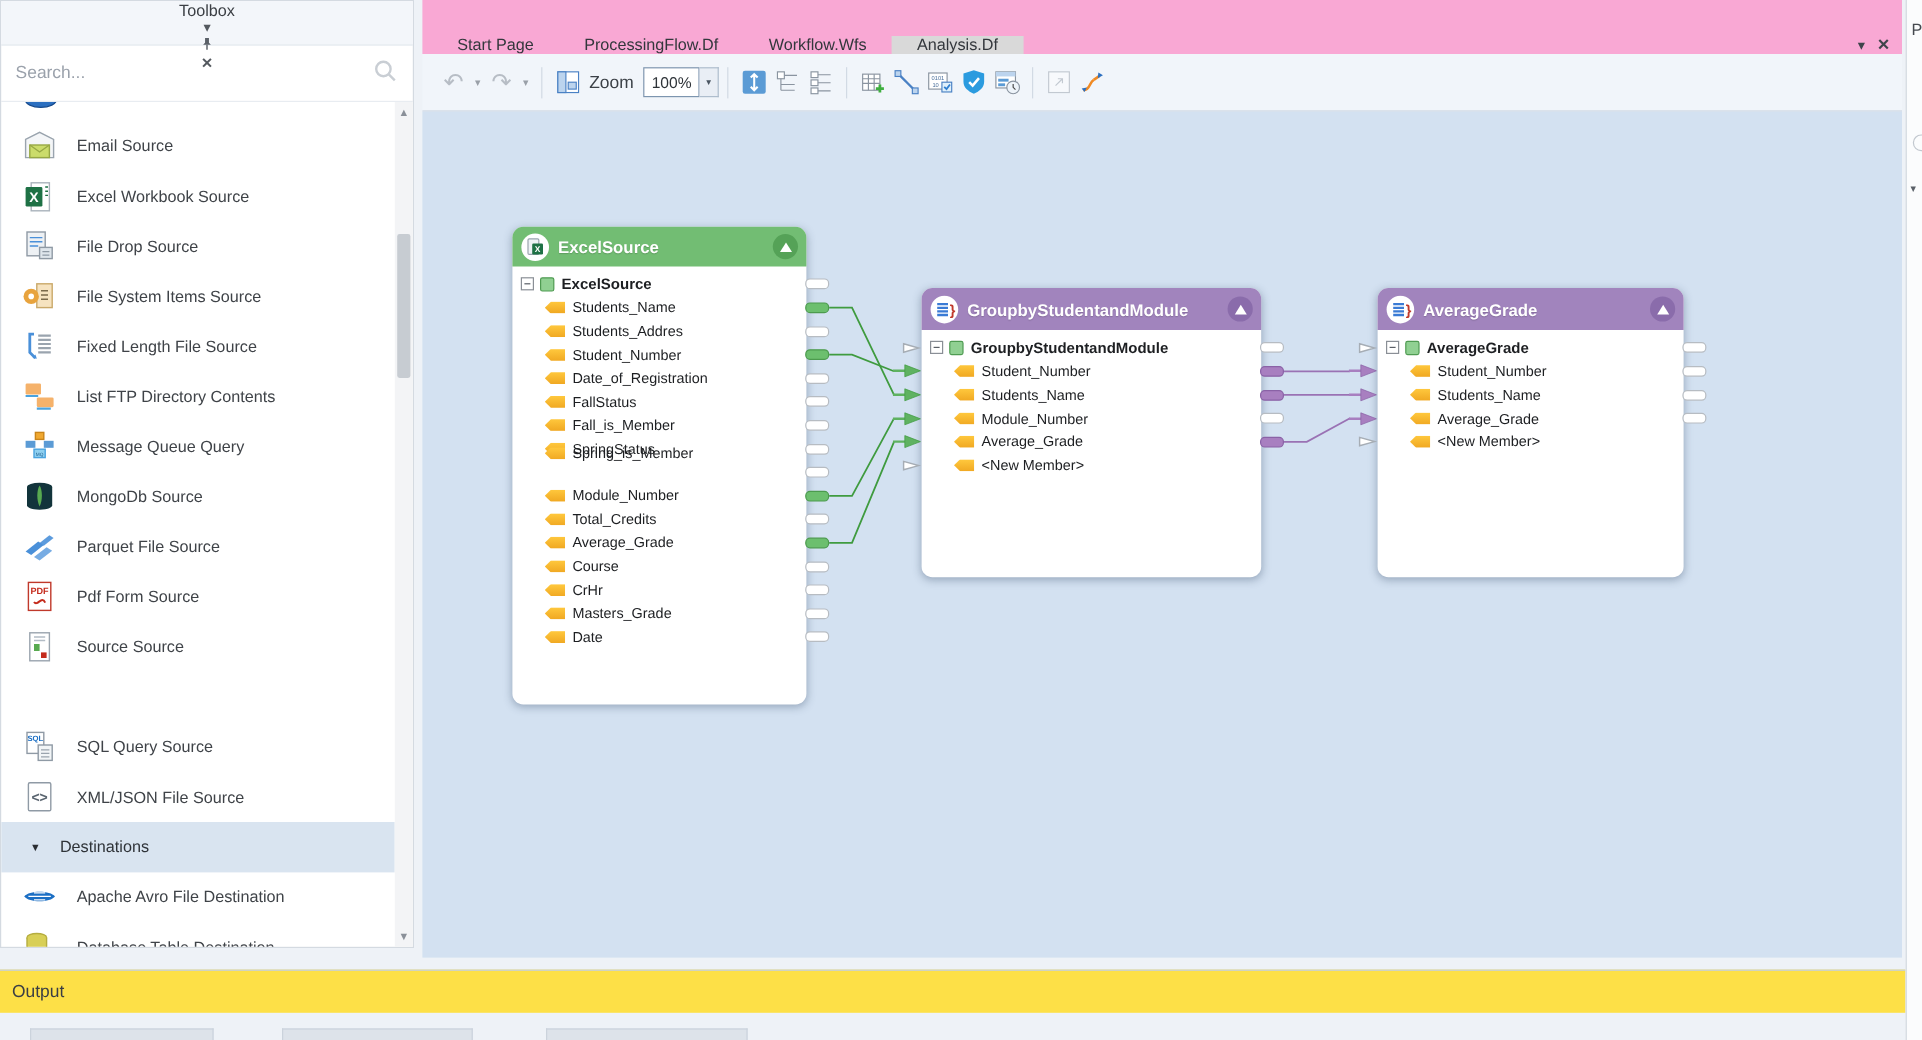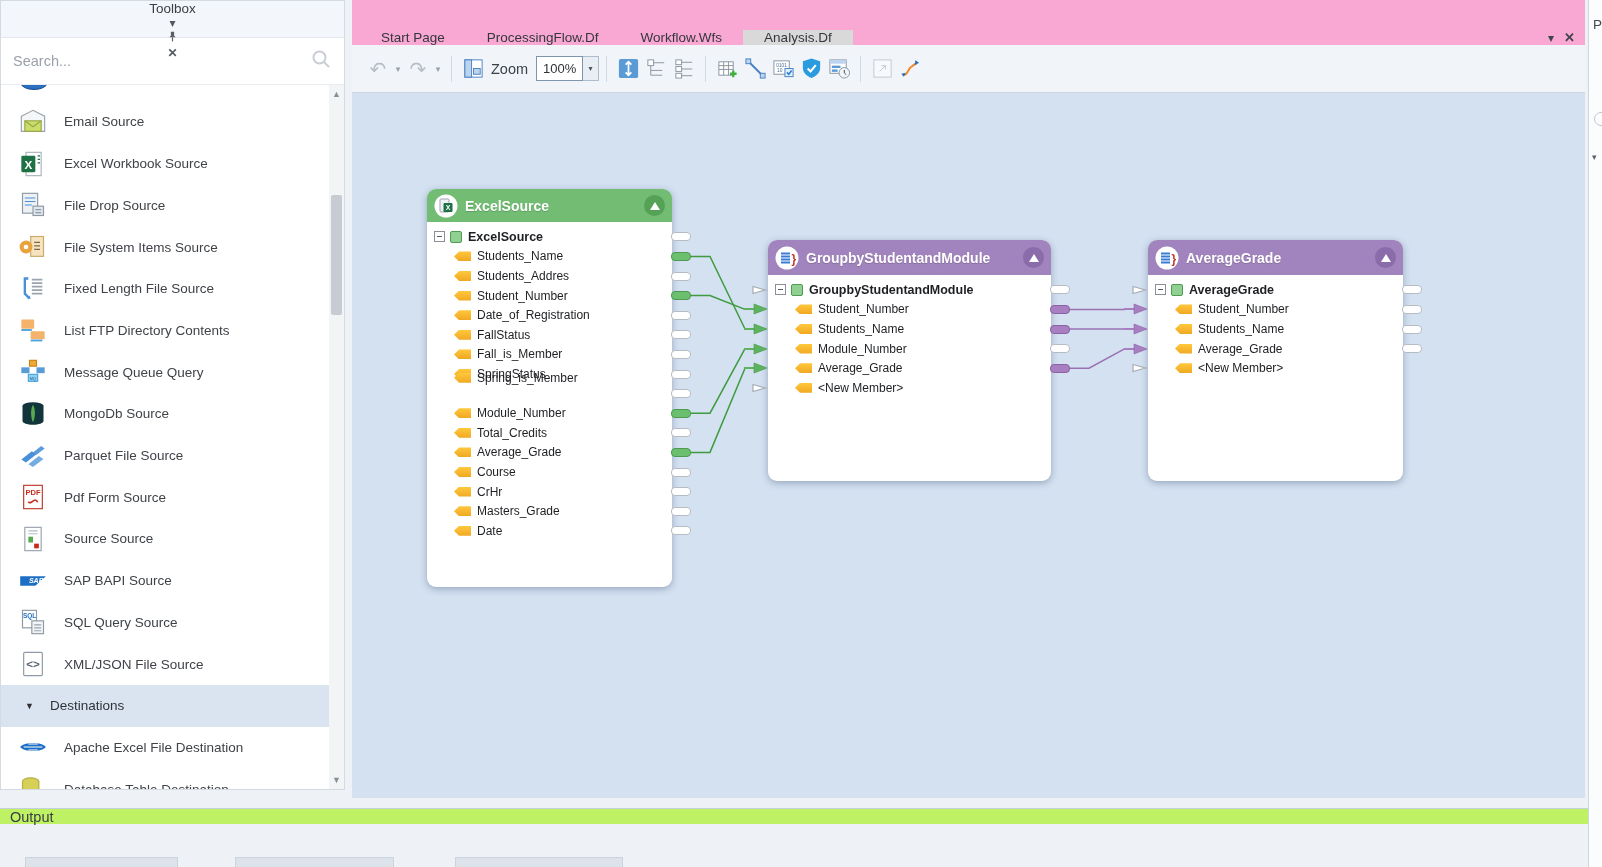--- a/index.html
+++ b/index.html
@@ -91,22 +91,22 @@
   .nrow .flabel { font-size:12px; color:#1d1f22; margin-left:6px; white-space:nowrap; }
   .nrow .flabel.root { font-weight:bold; font-size:12.5px; margin-left:6px; }
   .port-rect { position:absolute; width:20px; height:9px; border-radius:4px;
     border:1px solid #b7bcc2; background:#fff; z-index:3; cursor:crosshair; }
   .port-rect.green { background:#6cbf6e; border-color:#4c9b4e; }
   .port-rect.purple { background:#a87fc0; border-color:#8a62a6; }
   .port-arrow { position:absolute; width:24px; height:12px; z-index:3; }
   .port-arrow svg { display:block; }
 
   
-  .output-bar { position:absolute; left:0; top:808px; width:1588px; height:16px;
-    background:#bef264; border-top:1px solid #c5d0de; display:flex; align-items:center; }
+  .output-bar { position:absolute; left:0; top:808px; width:1588px; height:36px;
+    background:#fde047; border-top:1px solid #c5d0de; display:flex; align-items:center; }
   .output-label { margin-left:10px; font-size:14.5px; color:#3a3e44; }
   .bottom-box { position:absolute; top:857px; height:10px; background:#dde3ea;
     border:1px solid #cbd3dc; border-bottom:none; }
 
   
   .right-strip { position:absolute; right:0; top:0; width:14px; height:867px;
     background:#fbfcfd; border-left:1px solid #cfd6de; overflow:hidden; }
   .right-strip .rp-label { position:absolute; left:4px; top:17px; font-size:13.5px; color:#45494f; }
   .right-strip .rp-circ { position:absolute; left:5px; top:112px; width:14px; height:14px;
     border:1px solid #c2c8cf; border-radius:50%; }
@@ -253,29 +253,20 @@
         <span class="tico">
           <svg viewBox="0 0 24 24">
             <rect x="5" y="2" width="14" height="20" fill="#fff" stroke="#9aa4ae"></rect>
             <path d="M8 5h8M8 7.5h8" stroke="#b3bcc5"></path>
             <rect x="8" y="10" width="4" height="5" fill="#58aa50"></rect>
             <rect x="13" y="16" width="4" height="4" fill="#c42b1c"></rect>
           </svg>
         </span>
         <span class="tlabel">Source Source</span>
       </div>
-      <div class="tb-item" style="top: 474.85px;">
-        <span class="tico">
-          <svg viewBox="0 0 24 24">
-            <path d="M1 8h22l-9 8H1z" fill="#1c6fc4"></path>
-            <text x="8.5" y="14" font-size="6" fill="#fff" font-weight="bold" font-style="italic">SAP</text>
-          </svg>
-        </span>
-        <span class="tlabel">SAP BAPI Source</span>
-      </div>
       <div class="tb-item" style="top: 516.55px;">
         <span class="tico">
           <svg viewBox="0 0 24 24">
             <rect x="3" y="2" width="12" height="15" fill="#fff" stroke="#8f9aa5"></rect>
             <text x="9" y="8.5" font-size="5.5" fill="#1c6fc4" text-anchor="middle" font-weight="bold">SQL</text>
             <rect x="11" y="11" width="10" height="11" fill="#f2f5f7" stroke="#8f9aa5"></rect>
             <path d="M13 14.5h6M13 17h6M13 19.5h6" stroke="#9aa4ae"></path>
           </svg>
         </span>
         <span class="tlabel">SQL Query Source</span>
@@ -293,21 +284,21 @@
         <span class="scaret">▼</span>
     <span class="slabel">Destinations</span>
       </div>
       <div class="tb-item" style="top: 641.65px;">
         <span class="tico">
           <svg viewBox="0 0 24 24">
             <path d="M1 12c3.5-4.5 18.5-4.5 22 0-3.5 4.5-18.5 4.5-22 0z" fill="#1c6fc4"></path>
             <path d="M4 12h16M8 9.5h8M8 14.5h8" stroke="#fff" stroke-width=".9"></path>
           </svg>
         </span>
-        <span class="tlabel">Apache Excel File Destination</span>
+        <span class="tlabel">Apache Avro File Destination</span>
       </div>
       <div class="tb-item" style="top: 683.35px;">
         <span class="tico">
           <svg viewBox="0 0 24 24">
             <ellipse cx="10" cy="5.5" rx="7" ry="3" fill="#d8cf56" stroke="#b5ad3f"></ellipse>
             <path d="M3 5.5v8c0 1.7 3.1 3 7 3s7-1.3 7-3v-8" fill="#d8cf56" stroke="#b5ad3f"></path>
             <rect x="11" y="16" width="10" height="3.5" fill="#c4564a" stroke="#9aa4ae"></rect>
           </svg>
         </span>
         <span class="tlabel">Database Table Destination</span>

